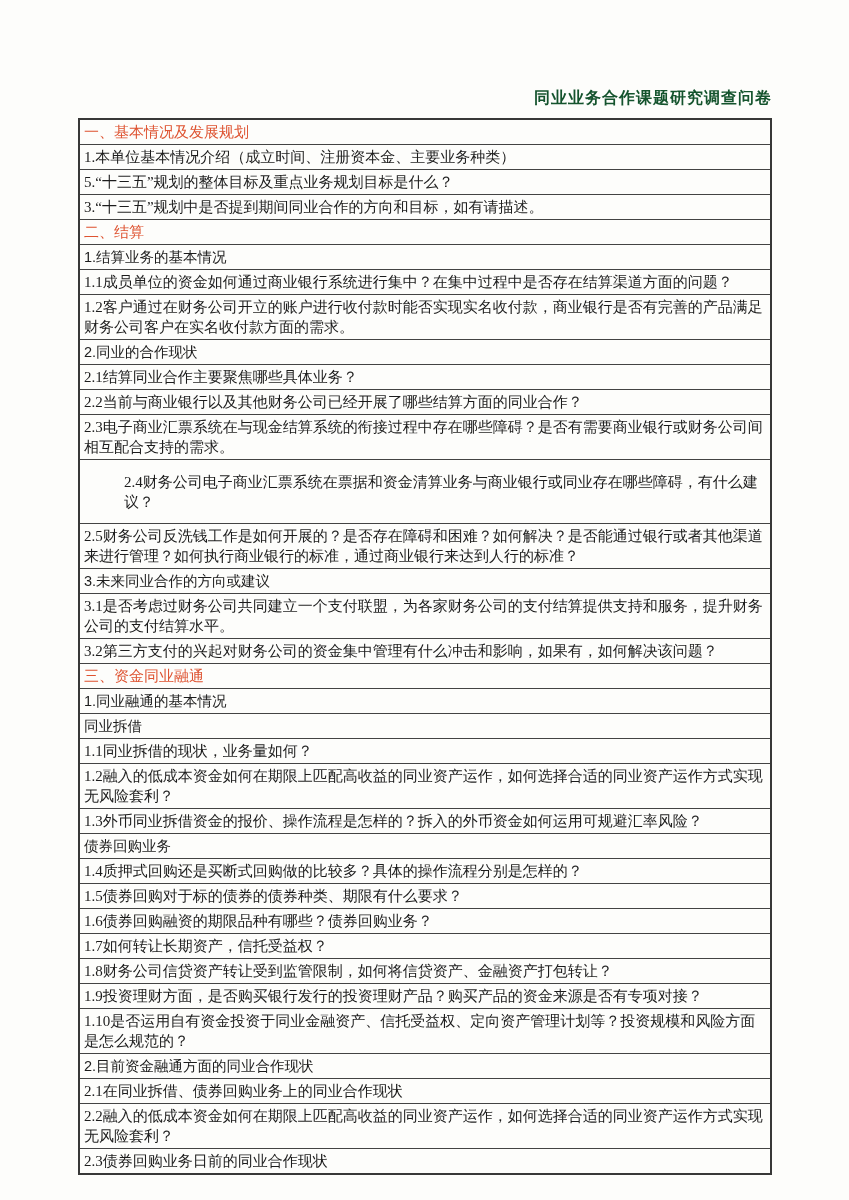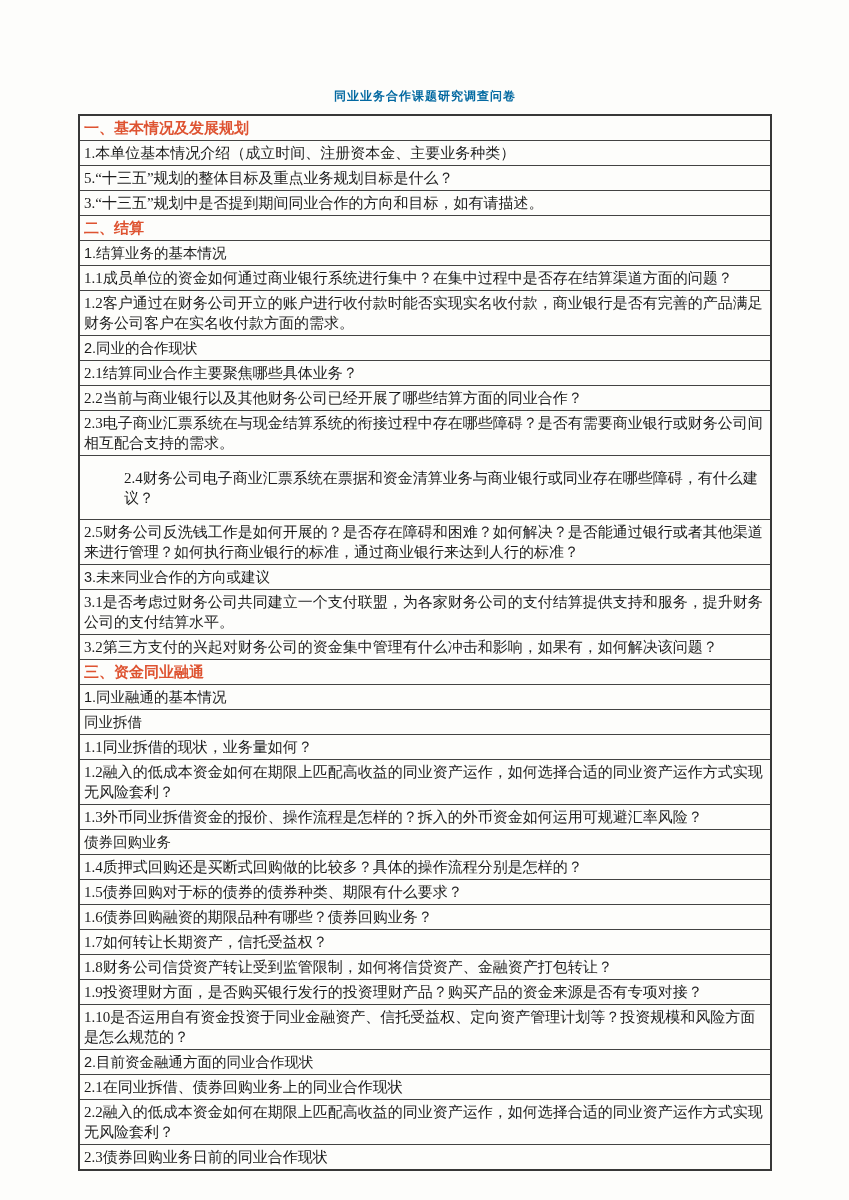--- a/index.html
+++ b/index.html
@@ -17,43 +17,43 @@
     color: #1c1c1c;
   }
   .content {
     position: absolute;
     left: 78px;
     top: 88px;
     width: 694px;
   }
   .doc-title {
     font-family: "Liberation Sans", "DejaVu Sans", sans-serif;
-    font-size: 12px;
+    font-size: 16px;
     font-weight: bold;
-    text-align: center;
+    text-align: right;
     letter-spacing: 1px;
     margin: 0 0 9px 0;
-    color: #0369a1;
+    color: #14532d;
   }
   table.q-table {
     width: 100%;
     border-collapse: collapse;
     table-layout: fixed;
     border: 2px solid #383838;
   }
   table.q-table td {
     border: 1px solid #434343;
     font-size: 15px;
     line-height: 20px;
     padding: 2px 5px 2px 4px;
     word-break: break-all;
   }
   tr.section-row td {
     color: var(--accent, #de5331);
-    font-weight: bold;
+    font-weight: normal;
   }
   tr.bold-row td {
     font-weight: normal;
     font-family: "Liberation Sans", "DejaVu Sans", sans-serif;
     font-size: 14.5px;
   }
   tr.tall-row td {
     padding-top: 12px;
     padding-bottom: 11px;
     padding-left: 44px;

